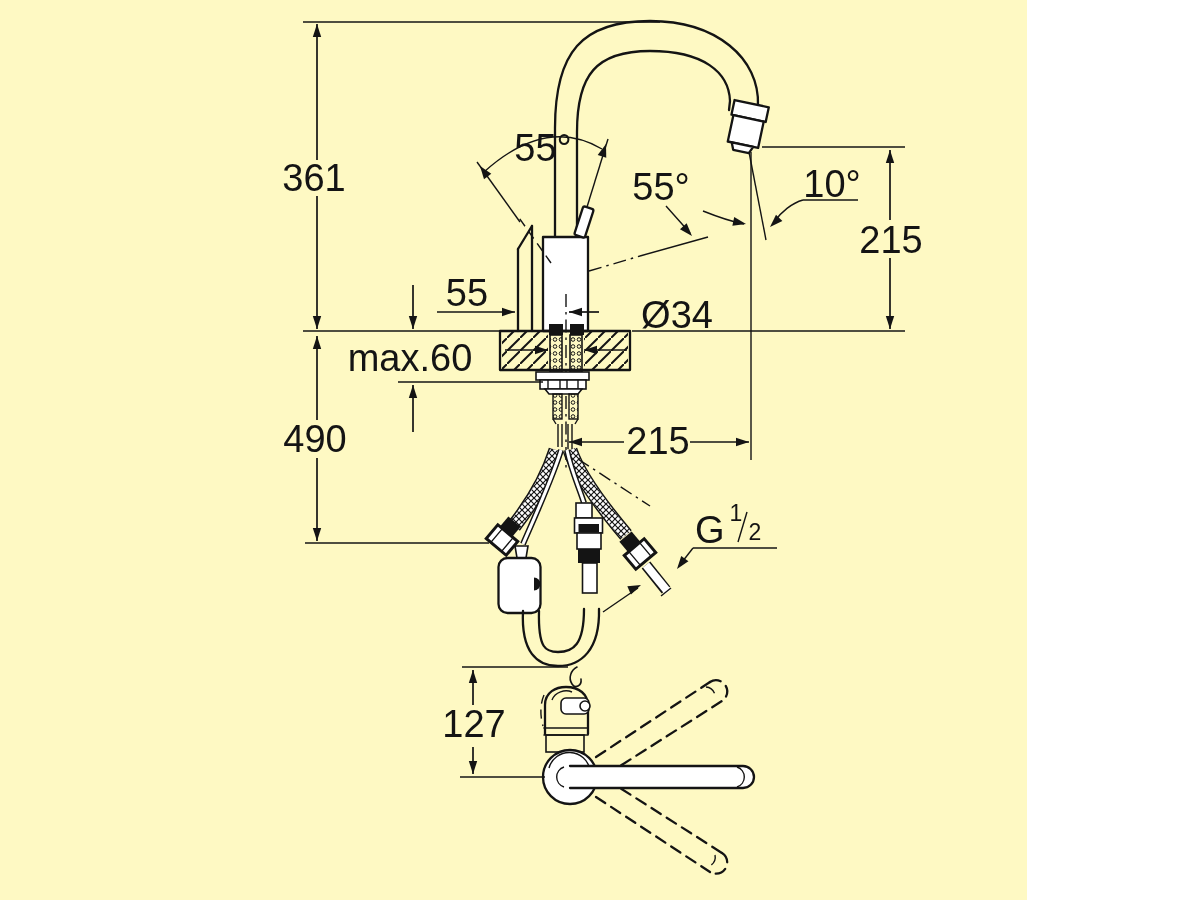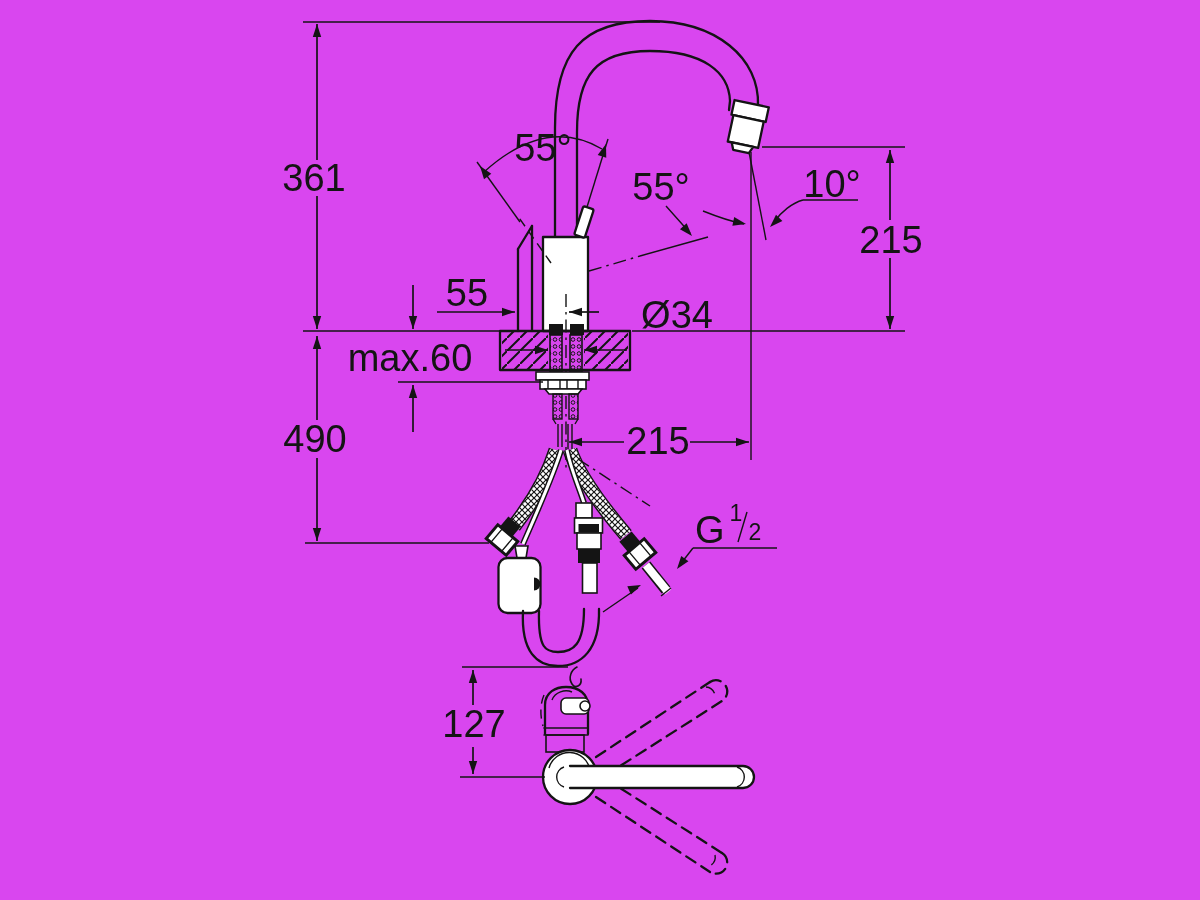--- a/index.html
+++ b/index.html
@@ -1,16 +1,16 @@
 <!DOCTYPE html>
 <html><head>
 <meta charset="utf-8">
 <style>
   html,body{margin:0;padding:0;background:#fff;}
-  #stage{width:1200px;height:900px;position:relative;background:#d946ef;font-family:"Liberation Sans",sans-serif;}
+  #stage{width:1027px;height:900px;position:relative;background:#fef9c3;font-family:"Liberation Sans",sans-serif;}
   svg{position:absolute;left:0;top:0;}
   .obj{stroke:#141414;stroke-width:2.3;fill:none;stroke-linecap:round;stroke-linejoin:round;}
   .objthin{stroke:#141414;stroke-width:1.6;fill:none;stroke-linecap:round;}
   .dim{stroke:#141414;stroke-width:1.7;fill:none;}
   .thin{stroke:#141414;stroke-width:1.4;fill:none;}
   .dashed{stroke-dasharray:9,6;}
   .dashdot{stroke-dasharray:13,5,2.5,5;}
   .lbl{fill:#141414;font-family:"Liberation Sans",sans-serif;font-size:38px;}
   .lblsm{fill:#141414;font-family:"Liberation Sans",sans-serif;font-size:23px;}
   .mid{text-anchor:middle;}

